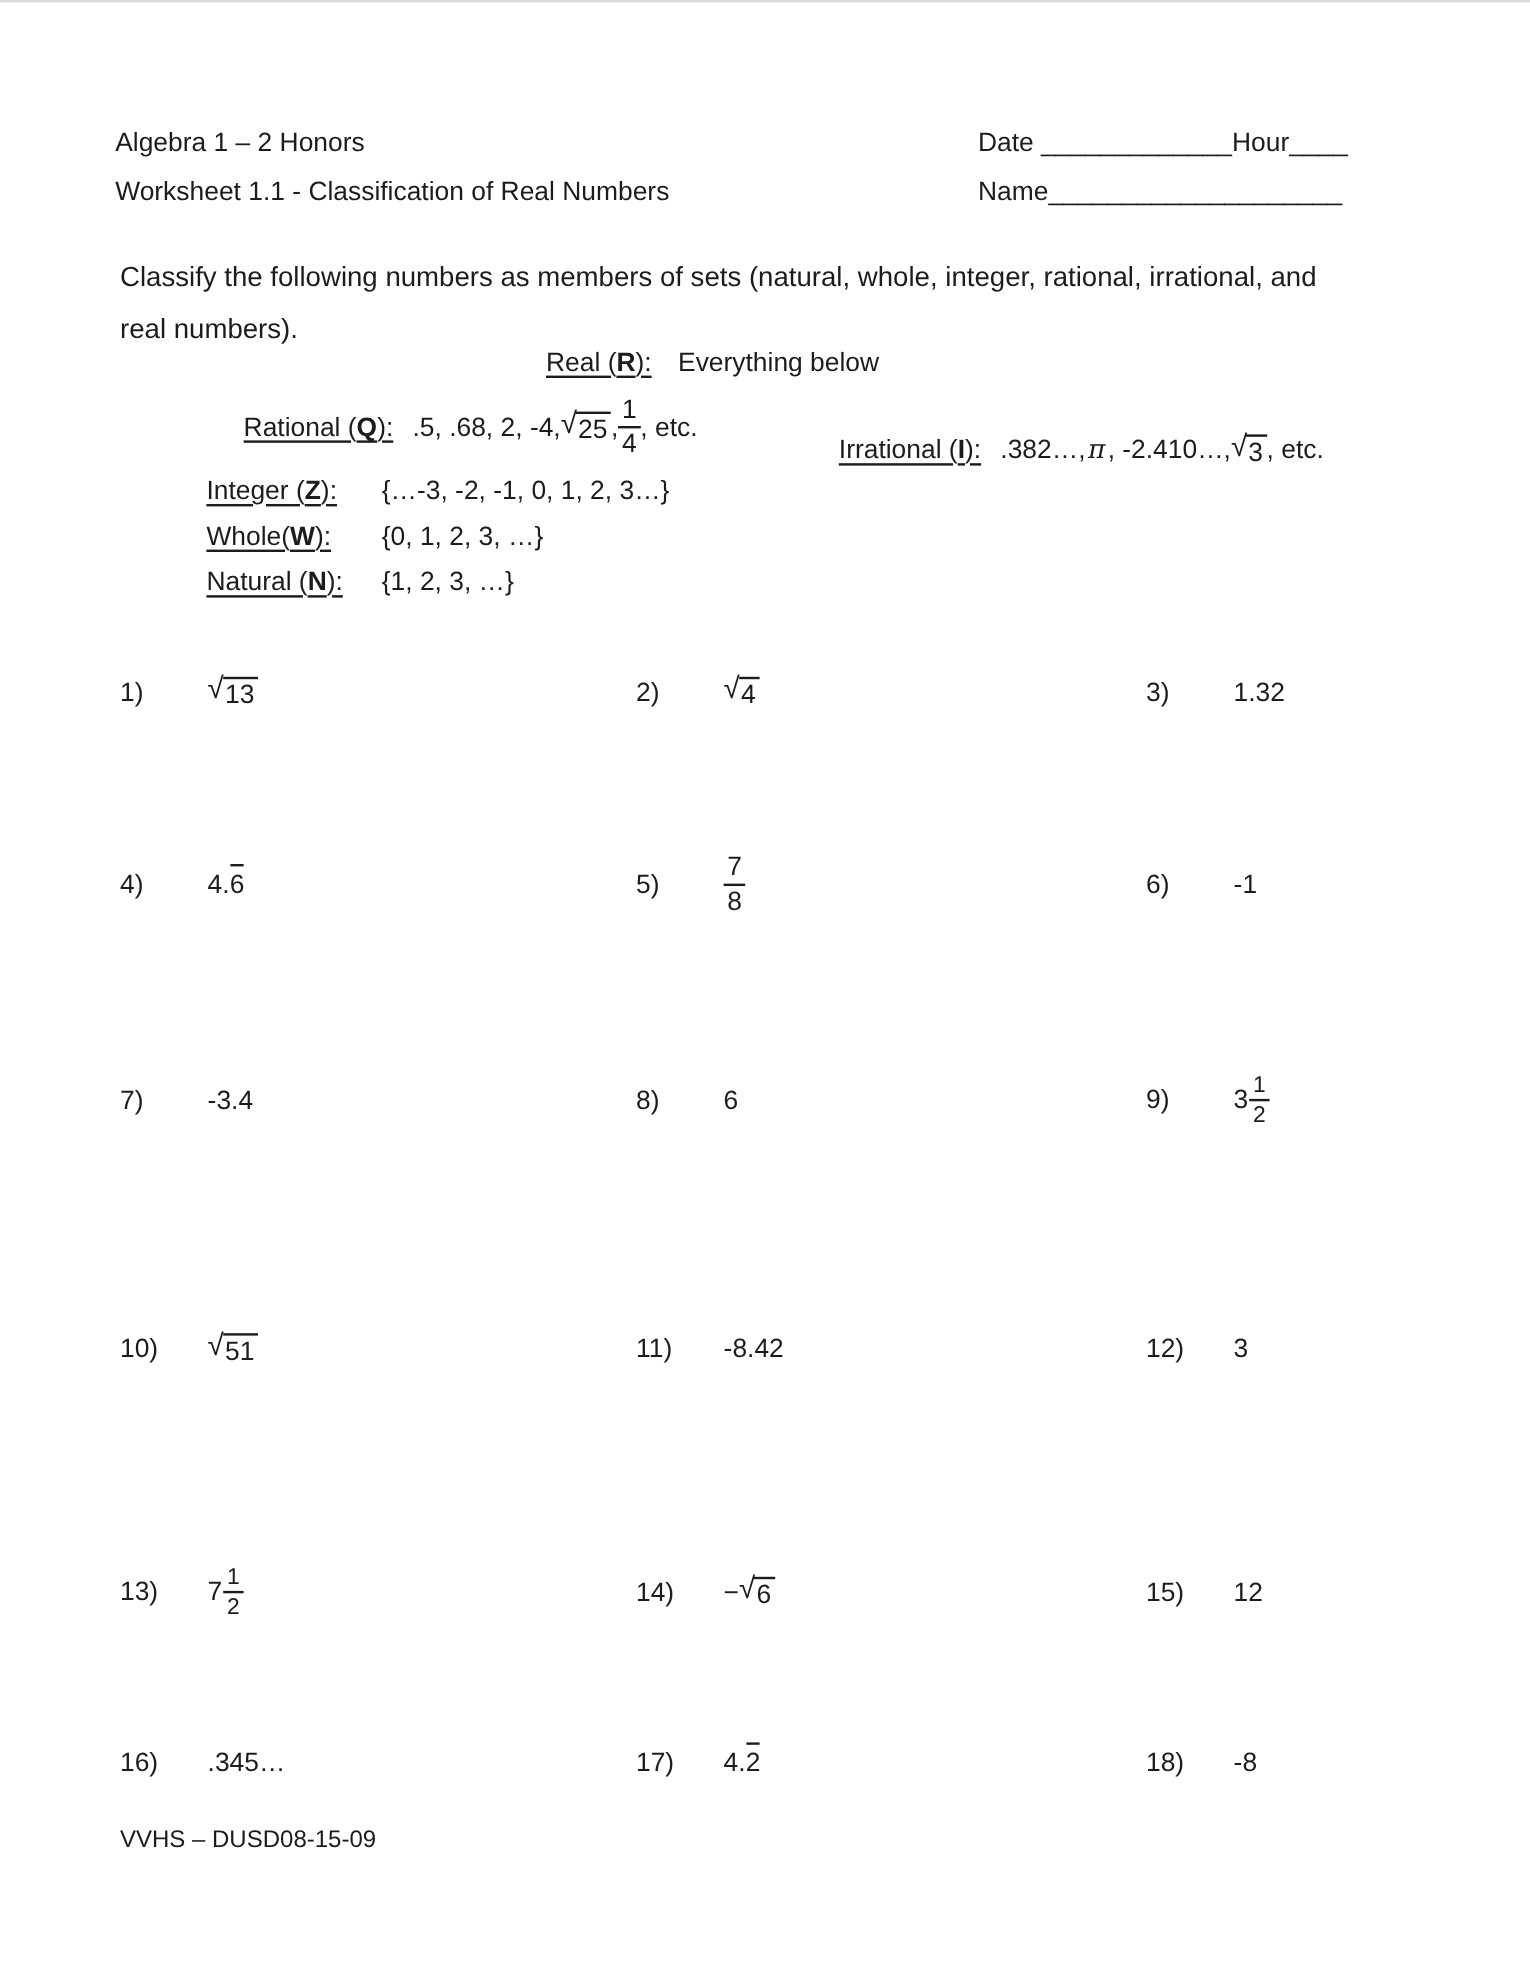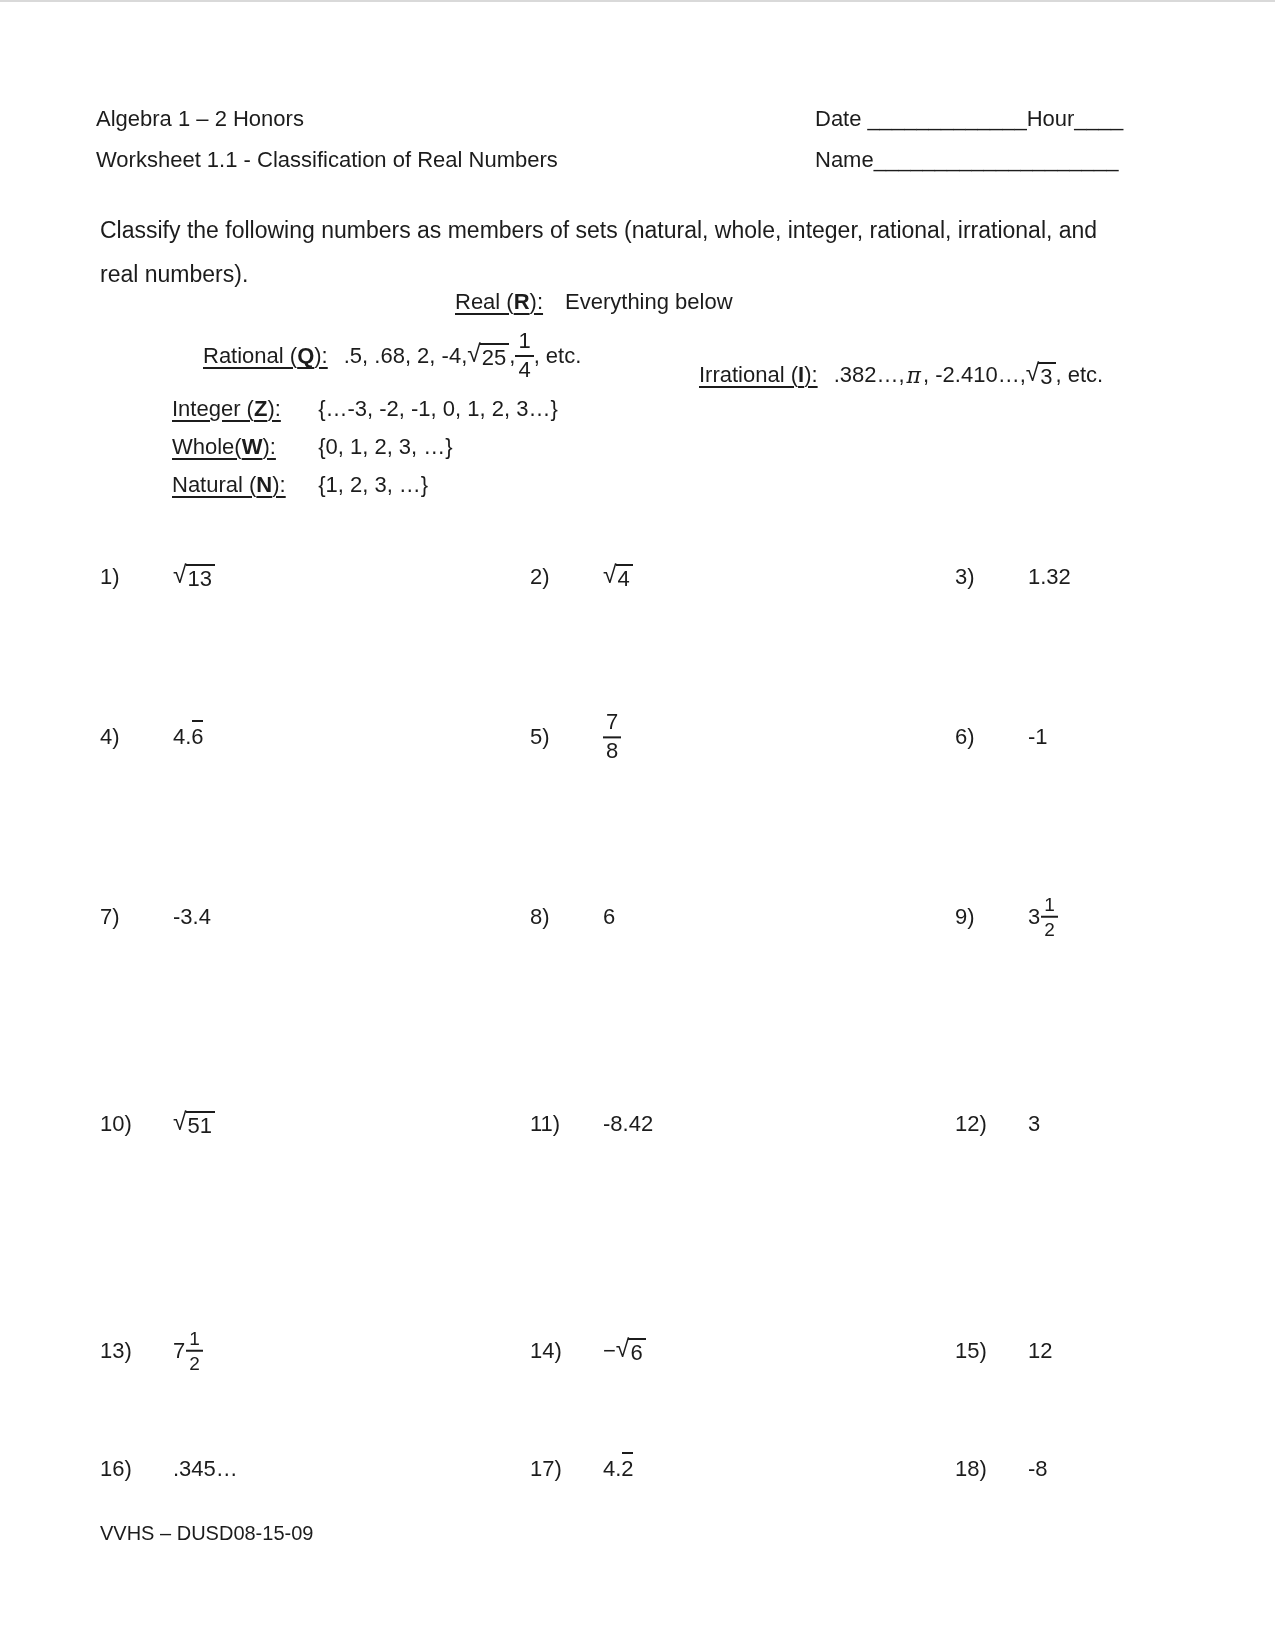--- a/index.html
+++ b/index.html
@@ -47,21 +47,21 @@
   .mixed{display:inline-flex;align-items:center;}
   .mixed .frac{font-size:19px;margin-left:1px;}
   .rep{position:relative;display:inline-block;}
   .rep::after{content:"";position:absolute;left:1px;right:1px;top:-4px;border-top:2px solid #1c1c1c;}
   
   .prow{position:absolute;left:0;right:0;height:60px;}
   .pcell{position:absolute;top:50%;transform:translateY(-50%);display:flex;align-items:center;}
   .c1{left:100px;} .c2{left:530px;} .c3{left:955px;}
   .pnum{display:inline-block;width:73px;}
   .r1{top:545px;} .r2{top:705px;} .r3{top:885px;}
-  .r4{top:1092px;} .r5{top:1295px;margin-top:24px;} .r6{top:1437px;}
+  .r4{top:1092px;} .r5{top:1295px;} .r6{top:1437px;}
   
   .footer{position:absolute;left:100px;right:100px;top:1520px;display:flex;justify-content:flex-start;font-size:20px;}
 </style>
 </head>
 <body>
 
 <div class="page">
 
   <div class="header-left">
     <div>Algebra 1 – 2 Honors</div>

